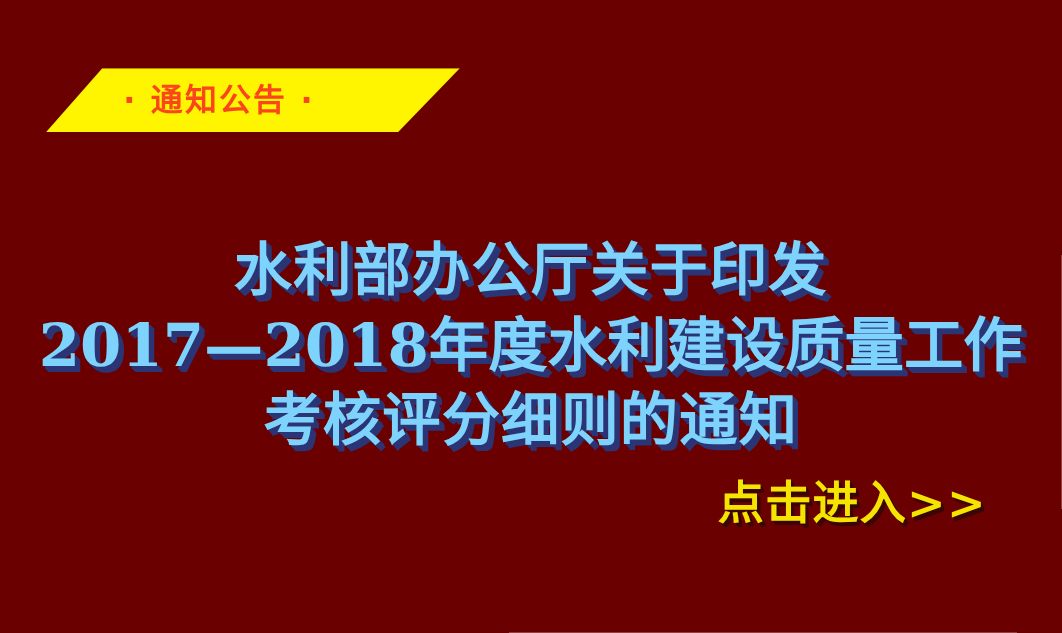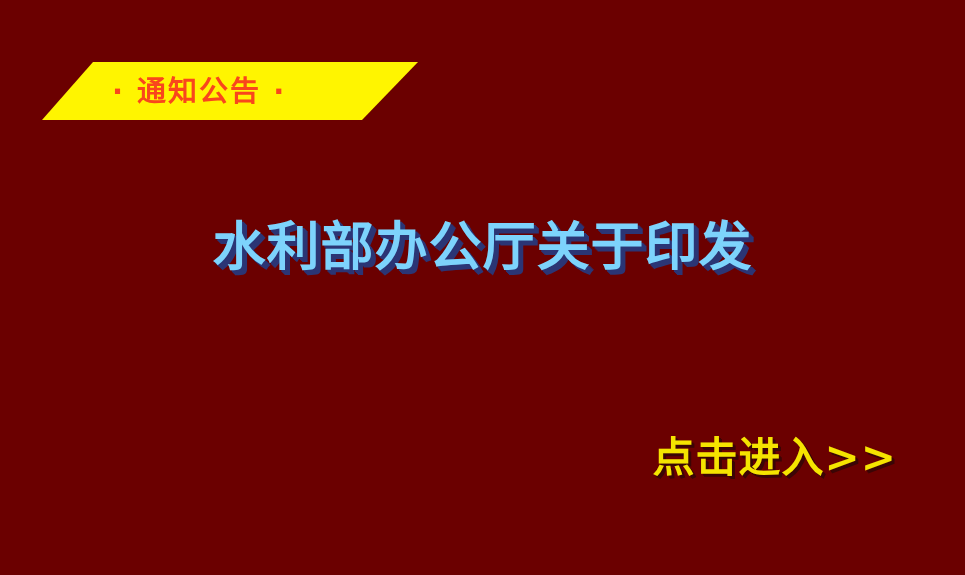--- a/index.html
+++ b/index.html
@@ -119,19 +119,21 @@
 
   <div id="ribbon">
     <svg id="ribbon-shape" viewBox="0 0 460 58" preserveAspectRatio="none">
       <polygon points="93,0 418,0 362,58 42,58" fill="#FFF500"></polygon>
     </svg>
     <div id="ribbon-label">· 通知公告 ·</div>
   </div>
 
   <div id="headline">
     <span class="hl-line hl-line-1">水利部办公厅关于印发</span>
+    <span class="hl-line hl-line-2">2017—2018年度水利建设质量工作</span>
+    <span class="hl-line hl-line-3">考核评分细则的通知</span>
   </div>
 
   <div id="cta">
     <a id="cta-link" href="#">点击进入&gt;&gt;</a>
   </div>
 
 </div>
 
 </body></html>

